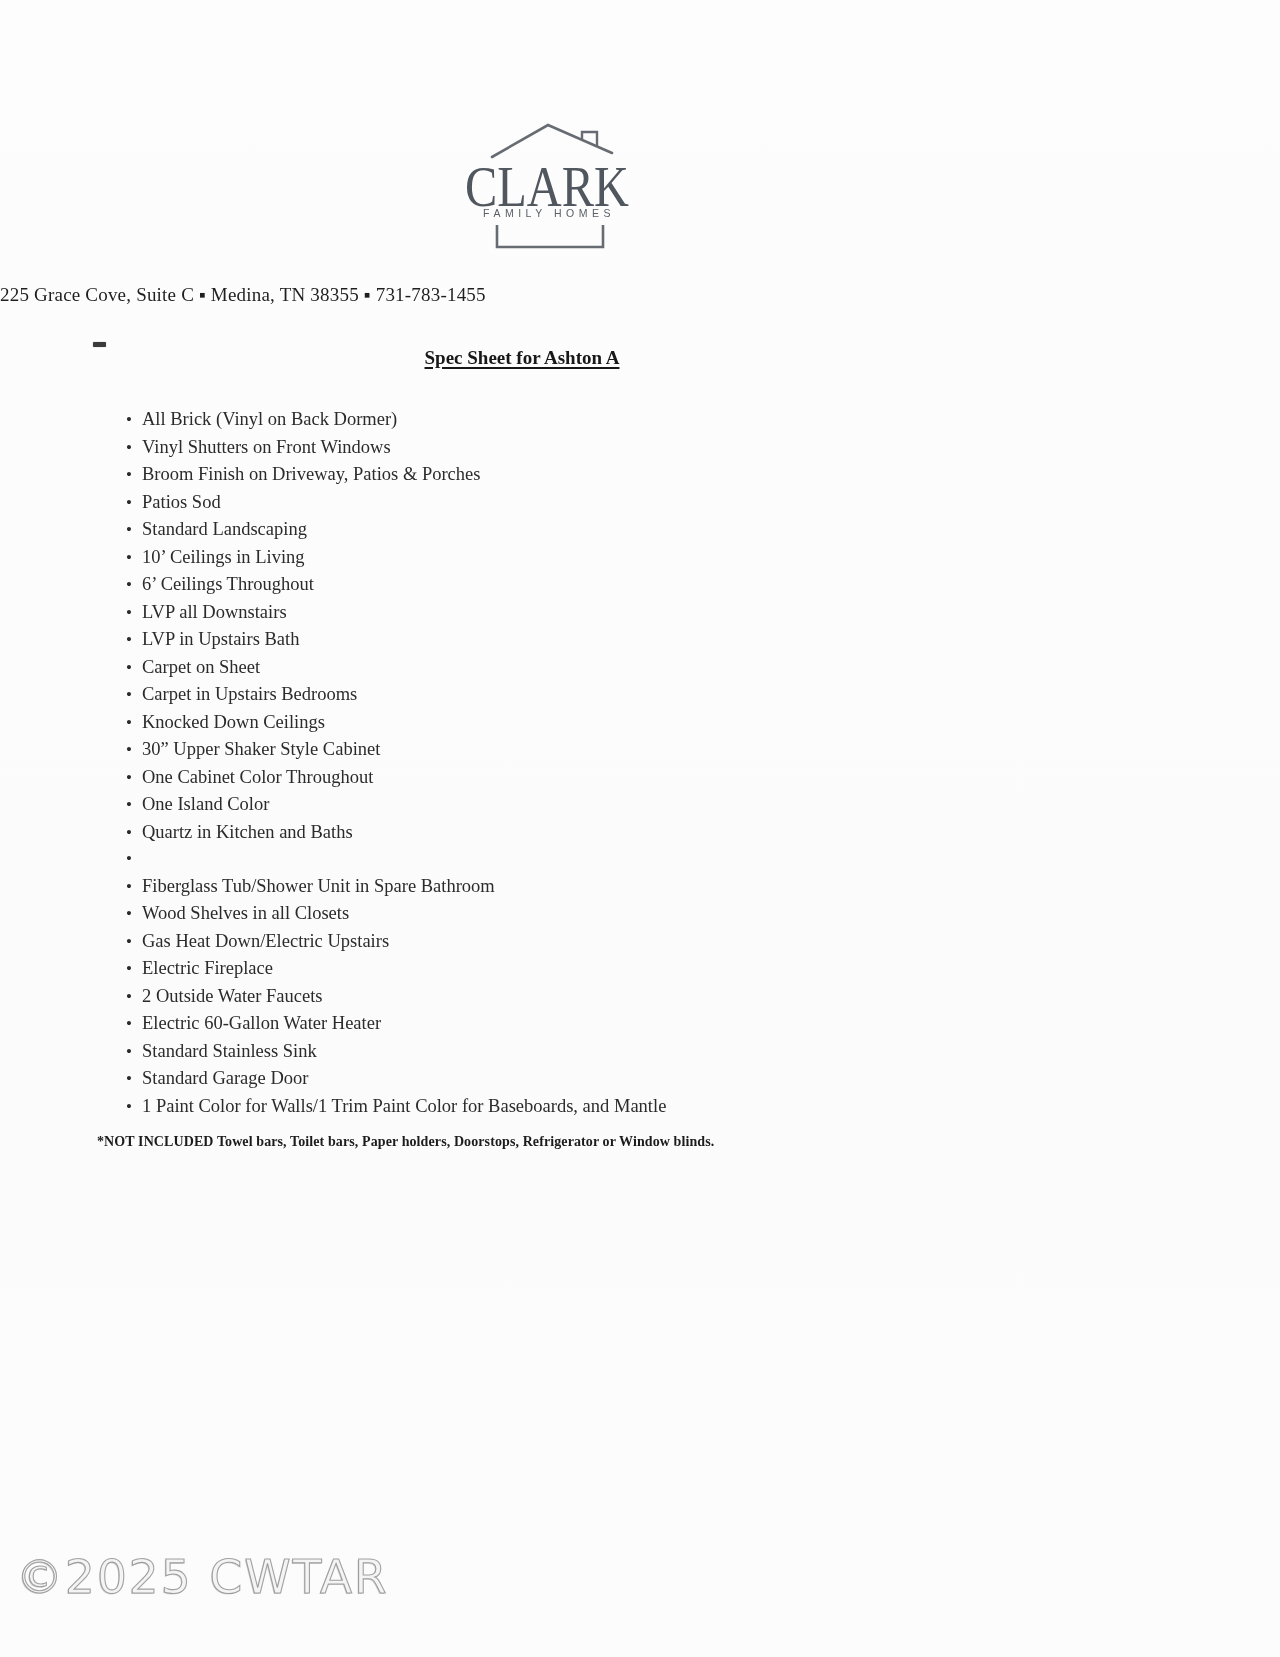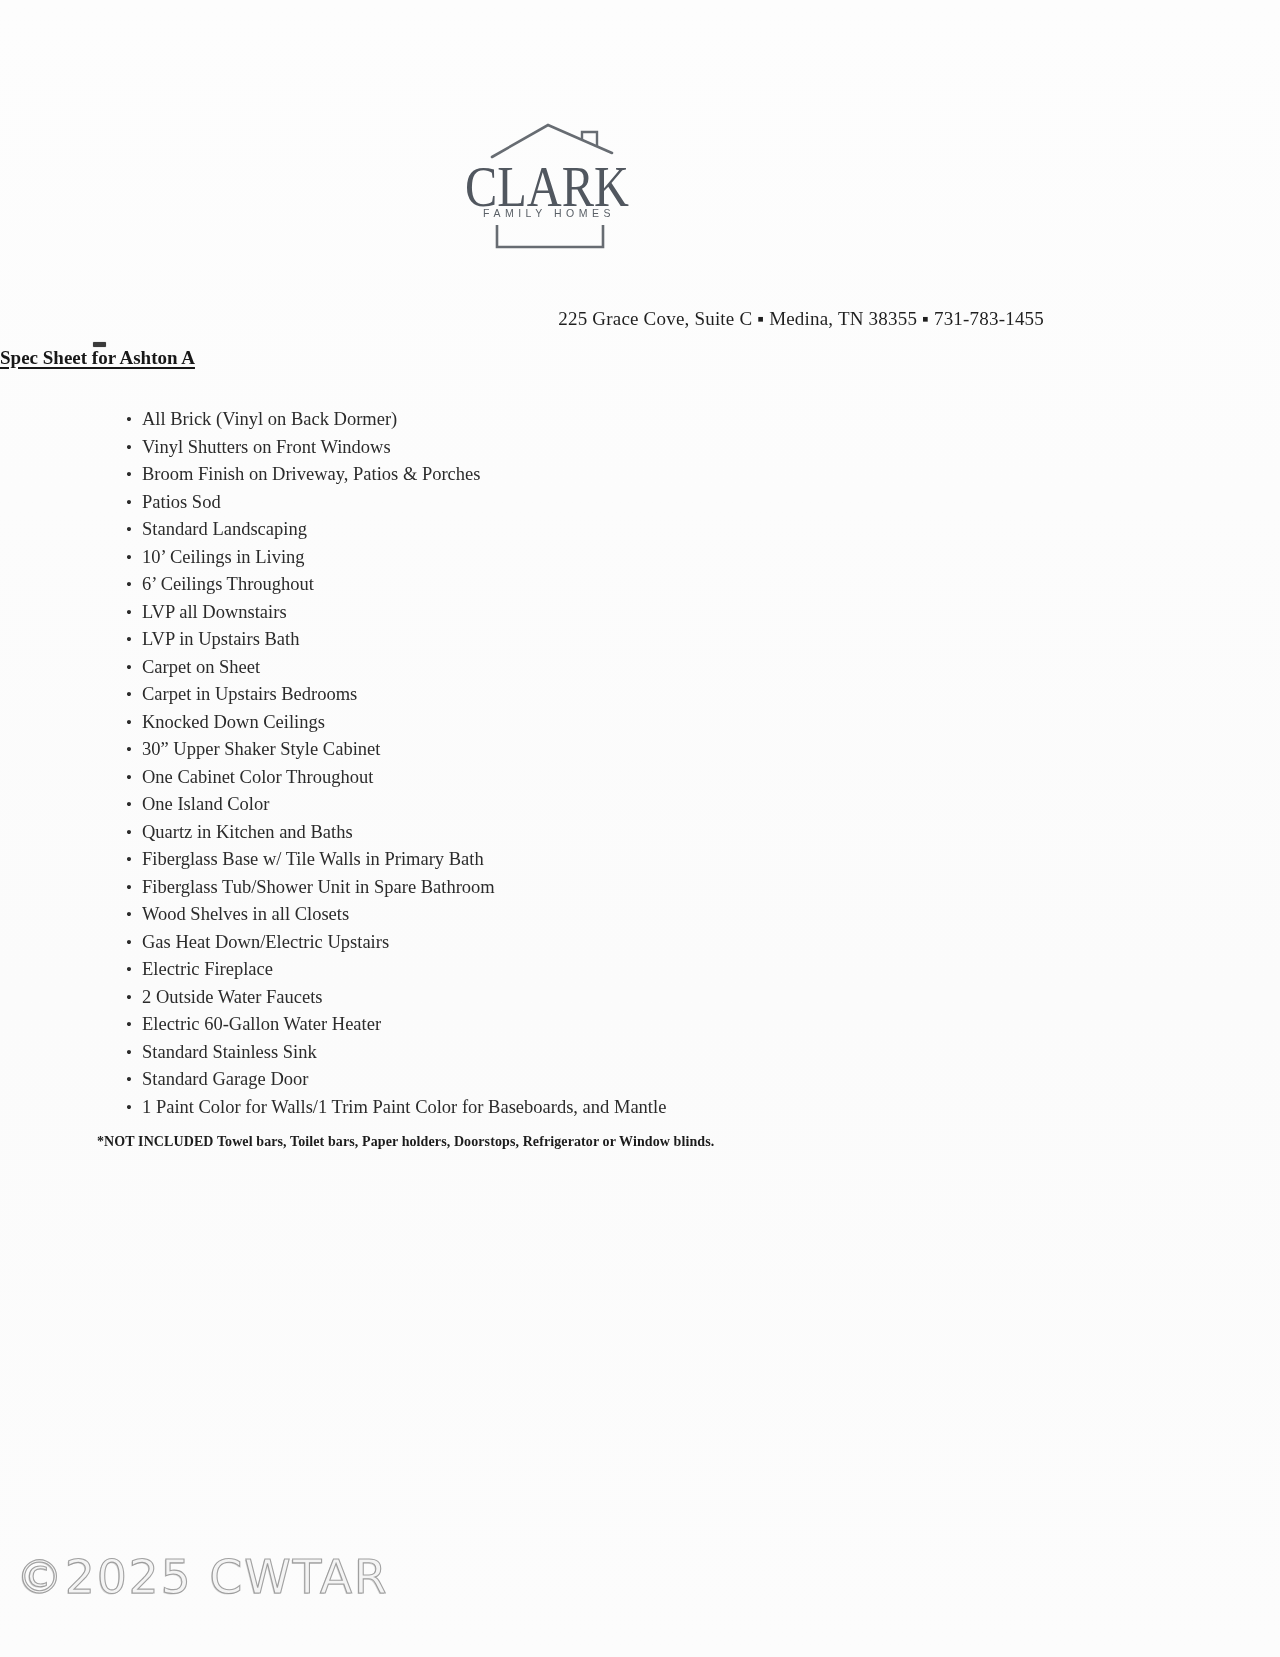--- a/index.html
+++ b/index.html
@@ -24,46 +24,45 @@
     left: 430px;
     top: 100px;
   }
 
   
   .address {
     position: absolute;
     left: 0;
     top: 284px;
     width: 1044px;
-    text-align: right;
+    text-align: left;
     font-size: 19px;
     letter-spacing: 0.2px;
     color: #1f1f1f;
-    margin-top: 24px;
   }
 
   
   .stray-dash {
     position: absolute;
     left: 93px;
     top: 342px;
     width: 13px;
     height: 5px;
     background: #3b3b3b;
     border-radius: 1px;
     box-shadow: 0 0 1px #777;
   }
 
   
   .title-wrap {
     position: absolute;
     left: 0;
     top: 347px;
     width: 1044px;
-    text-align: left;
+    text-align: center;
   }
   .doc-title {
     font-weight: bold;
     font-size: 19px;
     color: #181818;
     text-decoration: underline;
     text-decoration-thickness: 1.5px;
     text-underline-offset: 3px;
   }
 
@@ -215,21 +214,20 @@
         <span>One Island Color</span>
       </li>
 
       <li>
         <span class="bullet">•</span>
         <span>Quartz in Kitchen and Baths</span>
       </li>
 
       <li>
         <span class="bullet">•</span>
-        <span>Fiberglass Base w/ Tile Walls in Primary Bath</span>
       </li>
 
       <li>
         <span class="bullet">•</span>
         <span>Fiberglass Tub/Shower Unit in Spare Bathroom</span>
       </li>
 
       <li>
         <span class="bullet">•</span>
         <span>Wood Shelves in all Closets</span>

